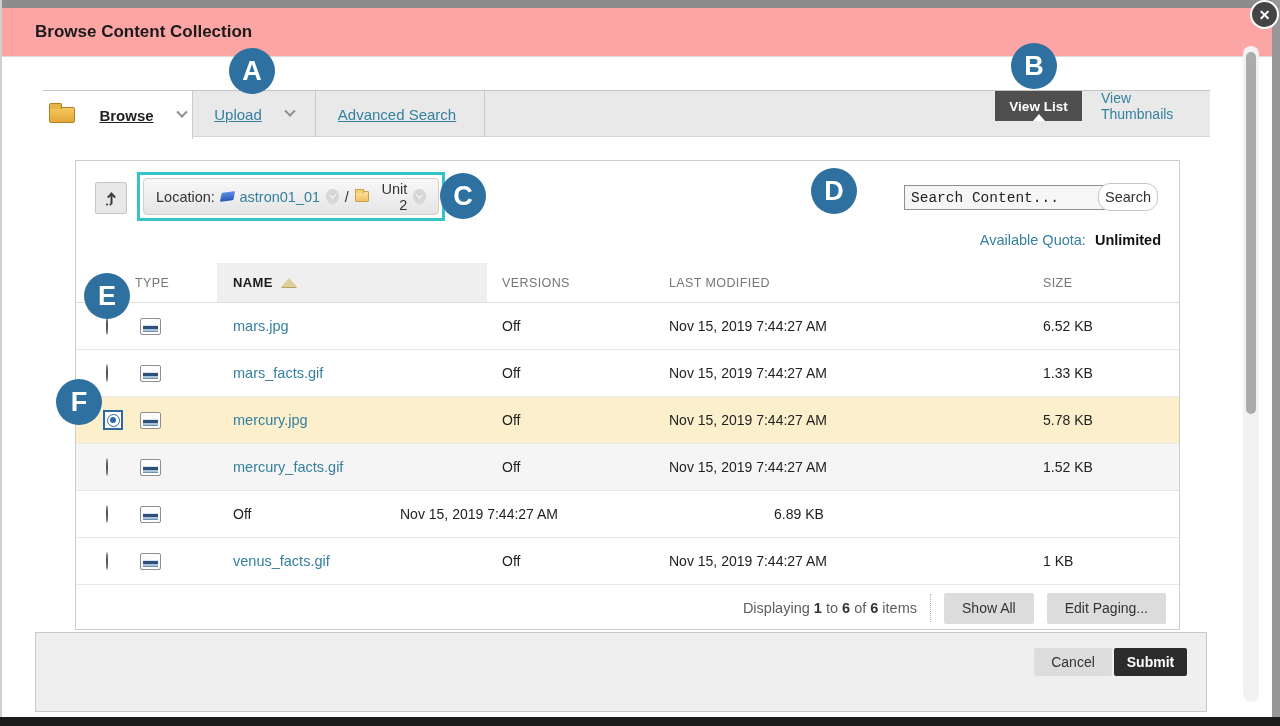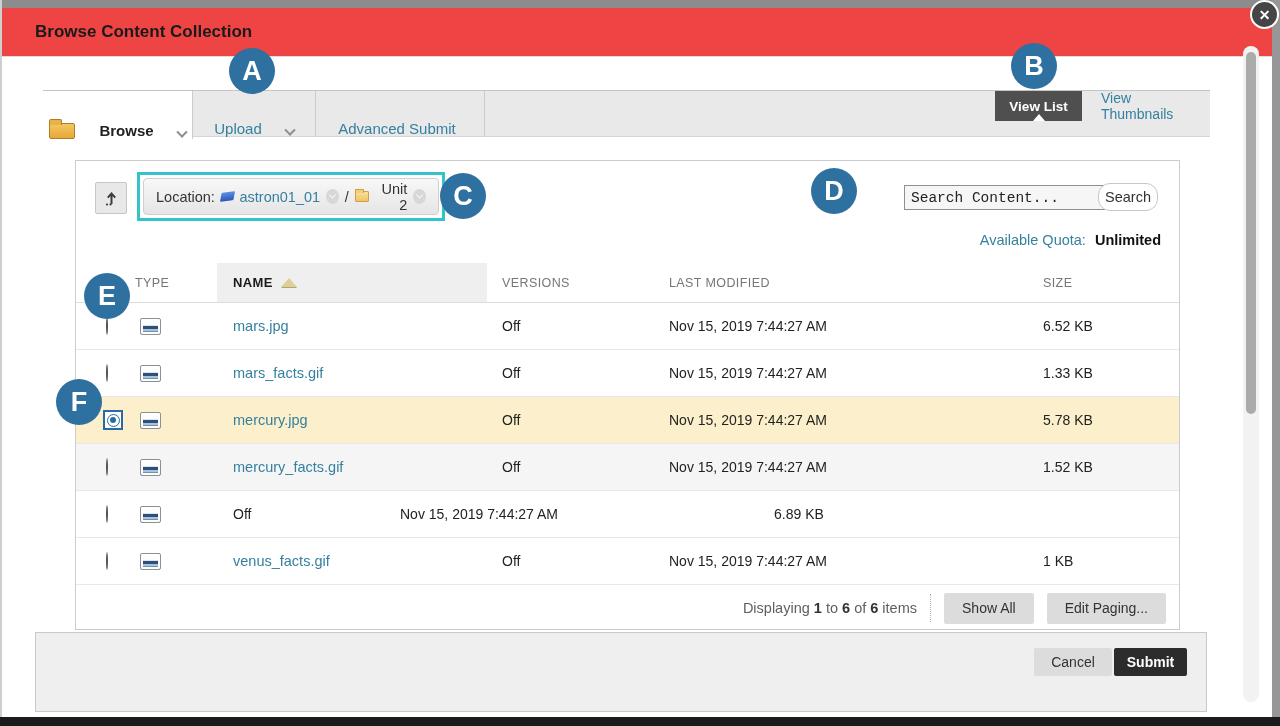--- a/index.html
+++ b/index.html
@@ -10,29 +10,29 @@
   .frame-top    { position:absolute; left:0; top:0; width:1280px; height:8px; background:#8c8c8c; z-index:30; }
   .frame-right  { position:absolute; right:0; top:0; width:8px; height:726px; background:#979797; z-index:30; }
   .frame-bottom { position:absolute; left:0; bottom:0; width:1280px; height:9px; background:#1b1b1b; z-index:31; }
   .frame-left   { position:absolute; left:0; top:0; width:2px; height:726px; background:#cfcfcf; z-index:30; }
 
   .close-btn { position:absolute; left:1250px; top:0px; width:29px; height:29px; border-radius:50%;
                background:#454545; border:2px solid #ffffff; color:#fff; z-index:40;
                display:flex; align-items:center; justify-content:center; font-size:14px; font-weight:bold; cursor:pointer; }
 
   
-  .title-bar { position:absolute; left:2px; top:8px; width:1270px; height:49px; background:#ef4444;
+  .title-bar { position:absolute; left:2px; top:8px; width:1270px; height:49px; background:#fca5a5;
                border-bottom:1px solid #dcdcdc; display:flex; align-items:center; padding-left:33px; }
   .title-bar h1 { font-size:17px; font-weight:bold; color:#1a1a1a; }
 
   
   .tab-strip { position:absolute; left:43px; top:90px; width:1167px; height:47px; background:#e9e9e9;
                border-top:1px solid #c4c4c4; border-bottom:1px solid #d6d6d6; }
-  .tab { position:absolute; top:0; height:46px; display:flex; align-items:flex-end; justify-content:center;
-         gap:24px; border-right:1px solid #cccccc; font-size:15px; color:#35809f; cursor:pointer; }
+  .tab { position:absolute; top:0; height:46px; display:flex; align-items:center; justify-content:center;
+         gap:24px; border-right:1px solid #cccccc; font-size:15px; color:#35809f; cursor:pointer;text-decoration:underline; }
   .tab-browse { left:0; width:150px; background:#ffffff; height:48px; color:#222; font-weight:bold; }
   .tab-upload { left:150px; width:123px; }
   .tab-adv    { left:267px; width:175px; }
   .chev { width:8px; height:8px; border-right:2.4px solid #8e8e8e; border-bottom:2.4px solid #8e8e8e;
           transform:rotate(45deg) translate(-2px,-2px); display:inline-block; }
   .folder-lg { position:relative; width:26px; height:16px; background:linear-gradient(#f5c75e,#e5a83a);
                border:1px solid #b07f22; border-radius:2px; }
   .folder-lg::before { content:""; position:absolute; left:-1px; top:-5px; width:11px; height:5px;
                background:#e9b246; border:1px solid #b07f22; border-bottom:none; border-radius:2px 2px 0 0; }
 
@@ -168,21 +168,21 @@
   <div class="tab tab-browse">
     <span class="folder-lg"></span>
     <span>Browse</span>
     <span class="chev"></span>
   </div>
   <div class="tab tab-upload">
     <span>Upload</span>
     <span class="chev"></span>
   </div>
   <div class="tab tab-adv">
-    <span>Advanced Submit</span>
+    <span>Advanced Search</span>
   </div>
   <div class="view-list">
     <span>View List</span>
   </div>
   <div class="view-thumbs">
     <span>View Thumbnails</span>
   </div>
 </div>
 
 <div class="content-box">

